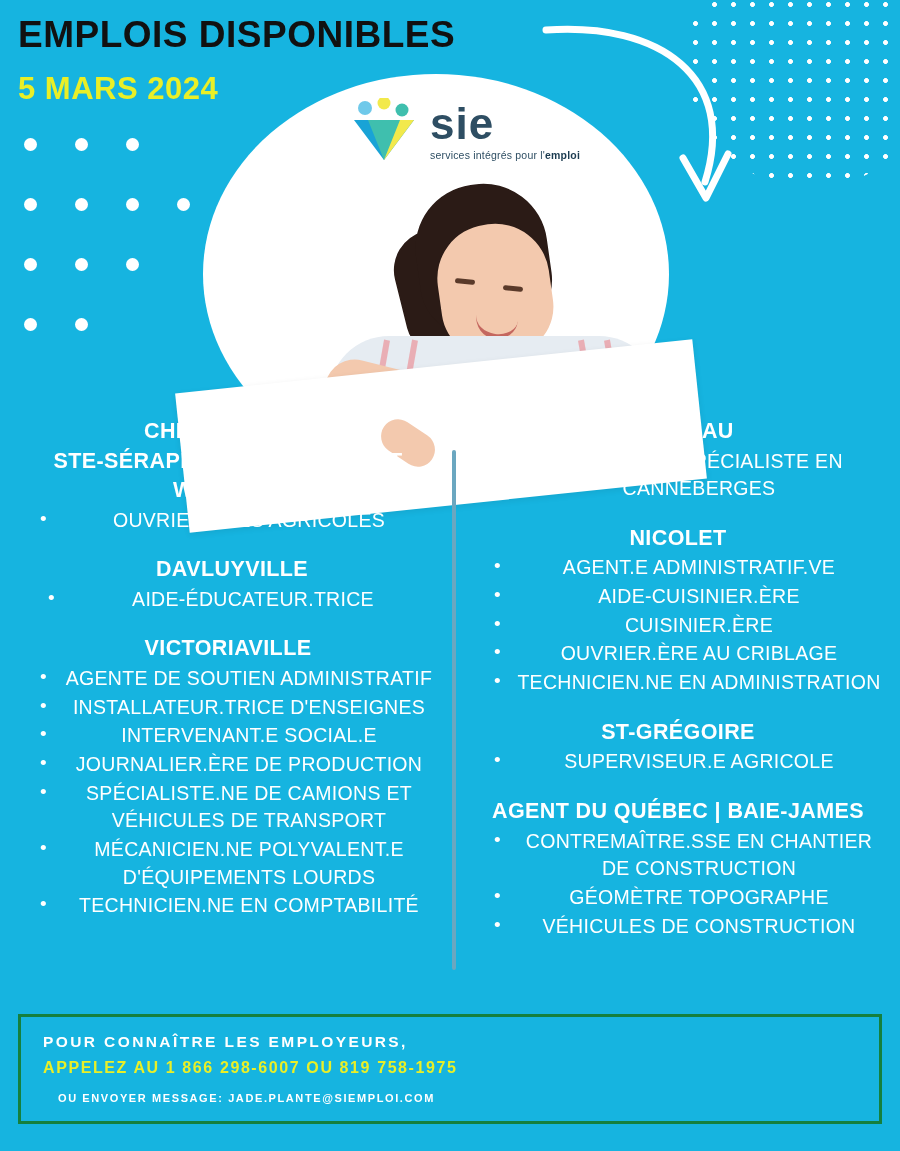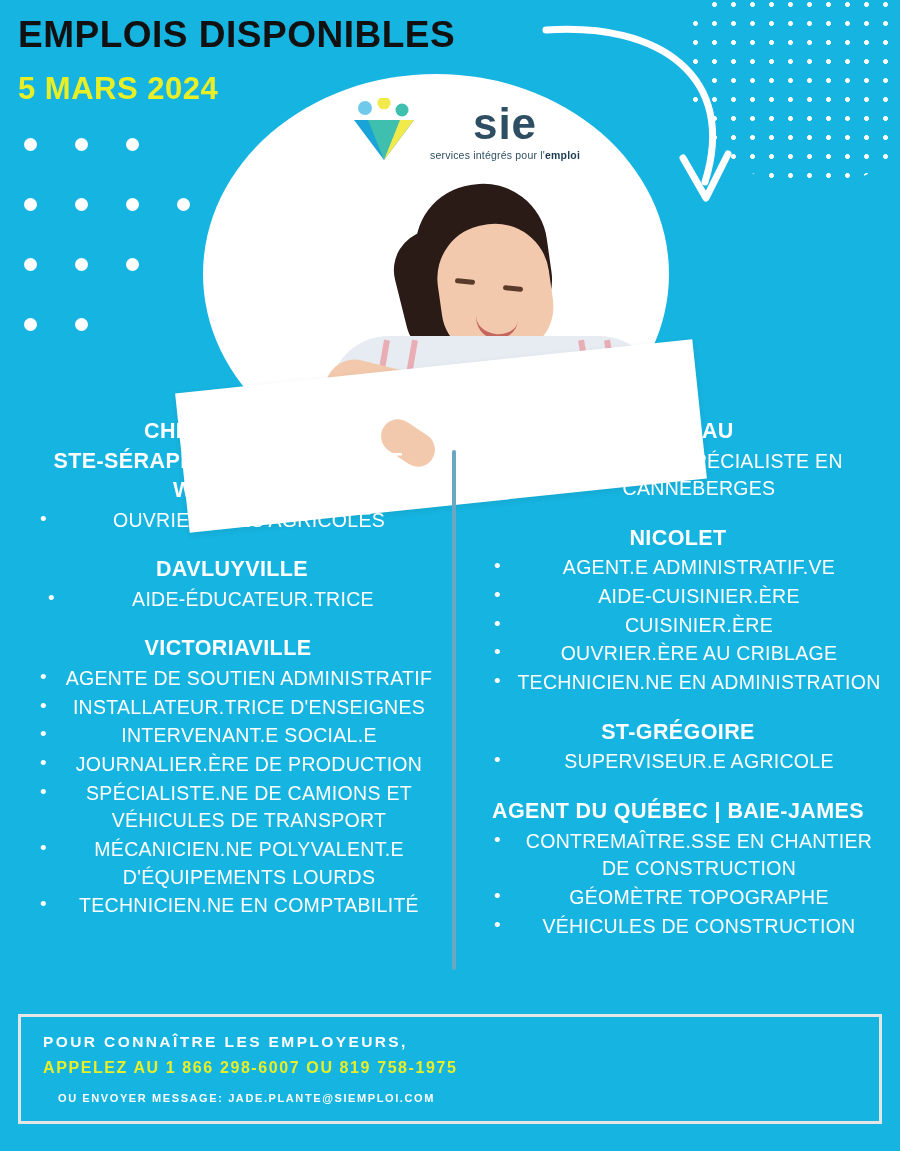--- a/index.html
+++ b/index.html
@@ -226,21 +226,20 @@
   .logo-text {
     display: flex;
     flex-direction: column;
     line-height: 1;
   }
   .logo-word {
     font-size: 44px;
     font-weight: bold;
     color: #2e4e63;
     letter-spacing: 1px;
-    text-align: center;
   }
   .logo-tag {
     font-size: 10.5px;
     color: #2e4e63;
     letter-spacing: .2px;
     margin-top: 4px;
   }
   .logo-tag b { color: #1b3b50; }
 
   
@@ -307,21 +306,21 @@
   .indent-1 { padding-left: 8px; }
 
   
   .footer {
     position: absolute;
     left: 18px;
     top: 1014px;
     width: 864px;
     height: 110px;
     box-sizing: border-box;
-    border: 3px solid #e5e5e5;
+    border: 3px solid #15803d;
     padding: 16px 22px 0 22px;
     z-index: 6;
   }
   .footer-line1 {
     font-size: 15.5px;
     font-weight: bold;
     letter-spacing: 2.4px;
     margin: 0 0 8px 0;
   }
   .footer-line2 {

